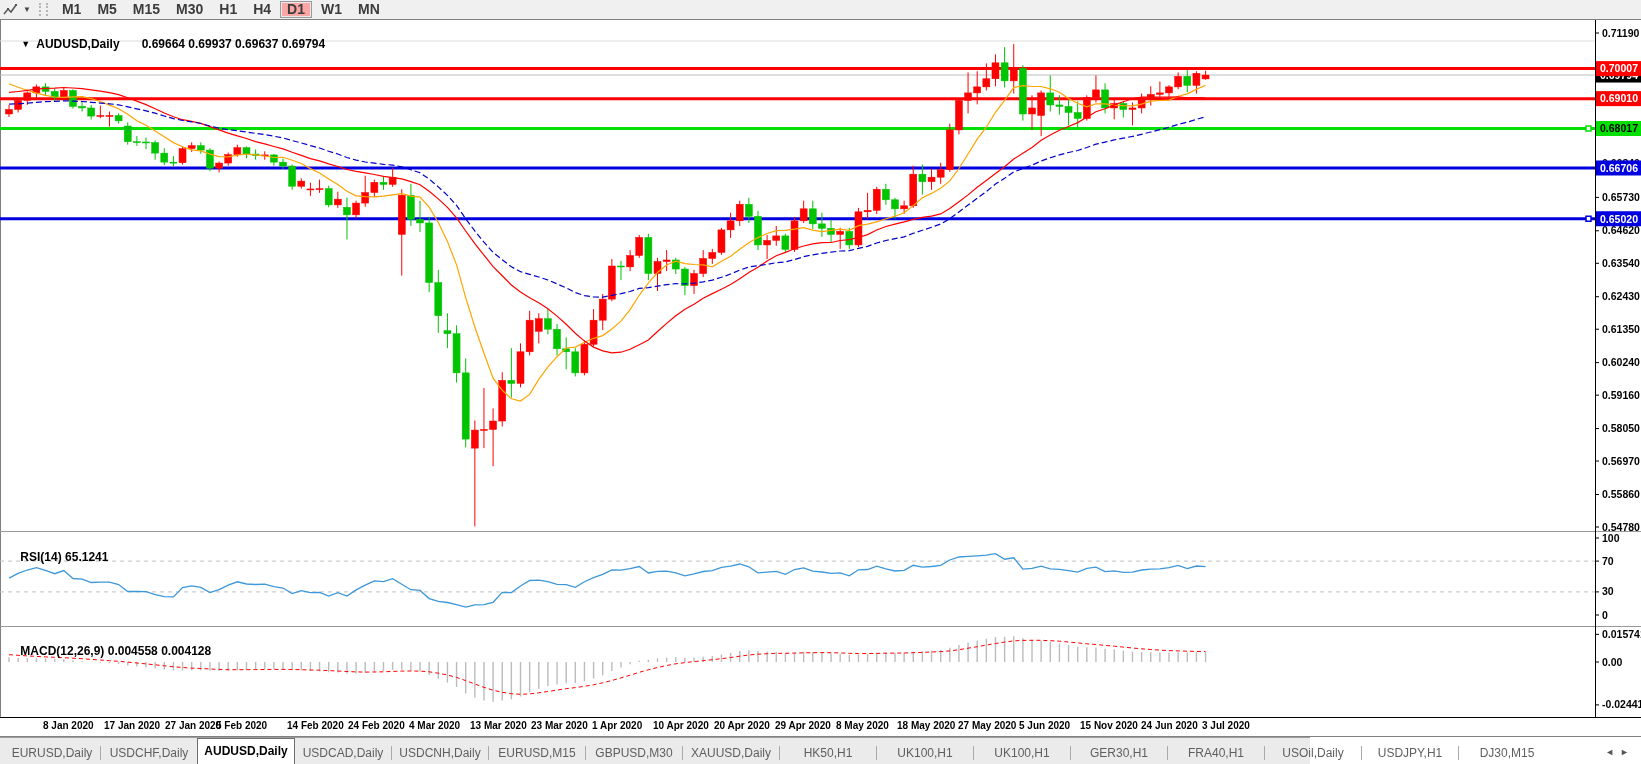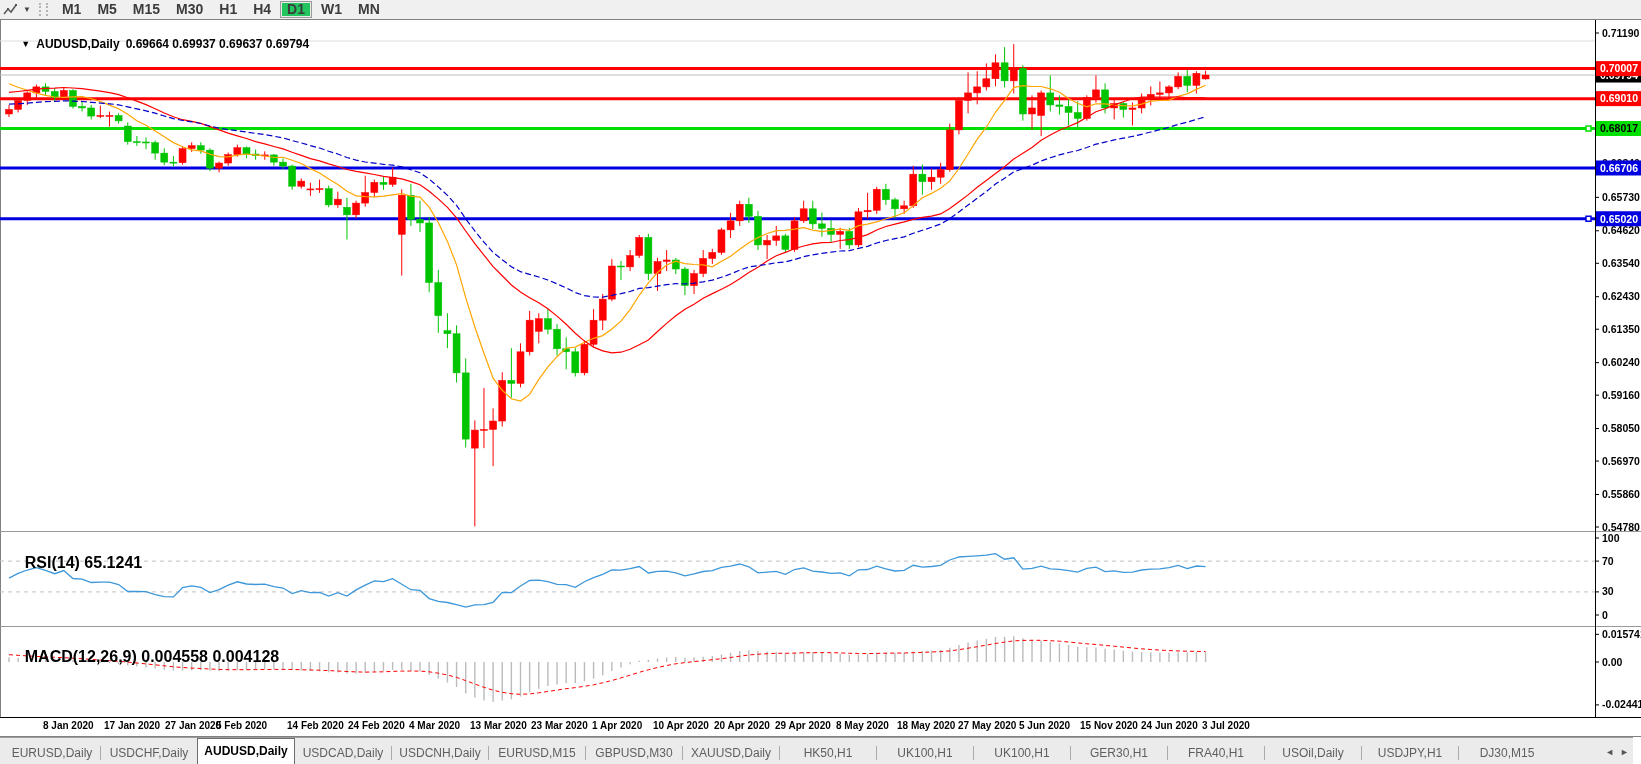--- a/index.html
+++ b/index.html
@@ -6,35 +6,35 @@
   .app{position:relative;width:1641px;height:764px;background:#fff;overflow:hidden;
        font-family:"Liberation Sans",sans-serif;-webkit-font-smoothing:none;}
   
   .toolbar{position:absolute;left:0;top:0;width:1641px;height:19px;background:#f0f0f0;
            border-bottom:1px solid #c3c3c3;display:flex;align-items:center;}
   .tb-icon{width:20px;height:15px;margin-left:3px;display:flex;align-items:center;cursor:default;}
   .tb-caret{font-size:8px;color:#444;margin-right:4px;}
   .tb-grip{width:5px;height:13px;margin:0 6px 0 4px;border-left:2px dotted #b5b5b5;border-right:2px dotted #b5b5b5;}
   .tfbtn{font-size:14px;font-weight:700;color:#3c3c3c;padding:1px 6px;margin:0 1px;border:1px solid transparent;
          line-height:13px;cursor:default;}
-  .tfbtn.active{background:#22c55e;border:1px solid #9a9a9a;box-shadow:inset 0 0 0 1px #e8e8e8;}
+  .tfbtn.active{background:#fca5a5;border:1px solid #9a9a9a;box-shadow:inset 0 0 0 1px #e8e8e8;}
   
   .win-border{position:absolute;background:#808080;}
   
   .lbl{position:absolute;white-space:pre;color:#000;}
   .chart-title{left:8px;top:23px;font-size:12px;font-weight:700;}
   .chart-title .caret{font-size:9px;margin-right:6px;position:relative;top:-1px;}
-  .chart-title .ohlc{margin-left:6px;font-weight:700;}
-  .ind-label{font-size:16px;font-weight:700;}
+  .chart-title .ohlc{margin-left:22px;font-weight:700;}
+  .ind-label{font-size:12px;font-weight:700;}
   svg{position:absolute;left:0;top:19px;}
   
   .date-axis{position:absolute;left:0;top:718px;width:1641px;height:18px;background:#fff;}
   .date-axis span{position:absolute;top:2px;font-size:10px;font-weight:600;color:#000;white-space:pre;margin-left:40px;}
   
-  .tabbar{position:absolute;left:0;top:737px;width:1633px;height:27px;background:#ebebeb;
+  .tabbar{position:absolute;left:0;top:737px;width:1310px;height:27px;background:#ebebeb;
           border-top:1px solid #9c9c9c;display:flex;align-items:flex-end;padding-left:4px;box-sizing:border-box;}
   .tab{flex:0 0 auto;width:96px;text-align:center;font-size:12px;color:#5f5f5f;line-height:22px;height:22px;
        cursor:default;overflow:hidden;white-space:nowrap;}
   .tabdiv{flex:0 0 auto;width:1px;height:14px;background:#aaa;margin:0 0 4px 0;}
   .tab.active{background:#fff;border:1px solid #6e6e6e;border-bottom:none;height:25px;line-height:24px;
               color:#000;font-weight:600;width:96px;z-index:2;}
   .tab-arrows{position:absolute;right:6px;bottom:7px;font-size:9px;color:#555;letter-spacing:6px;}
 </style>
 </head>
 <body>

